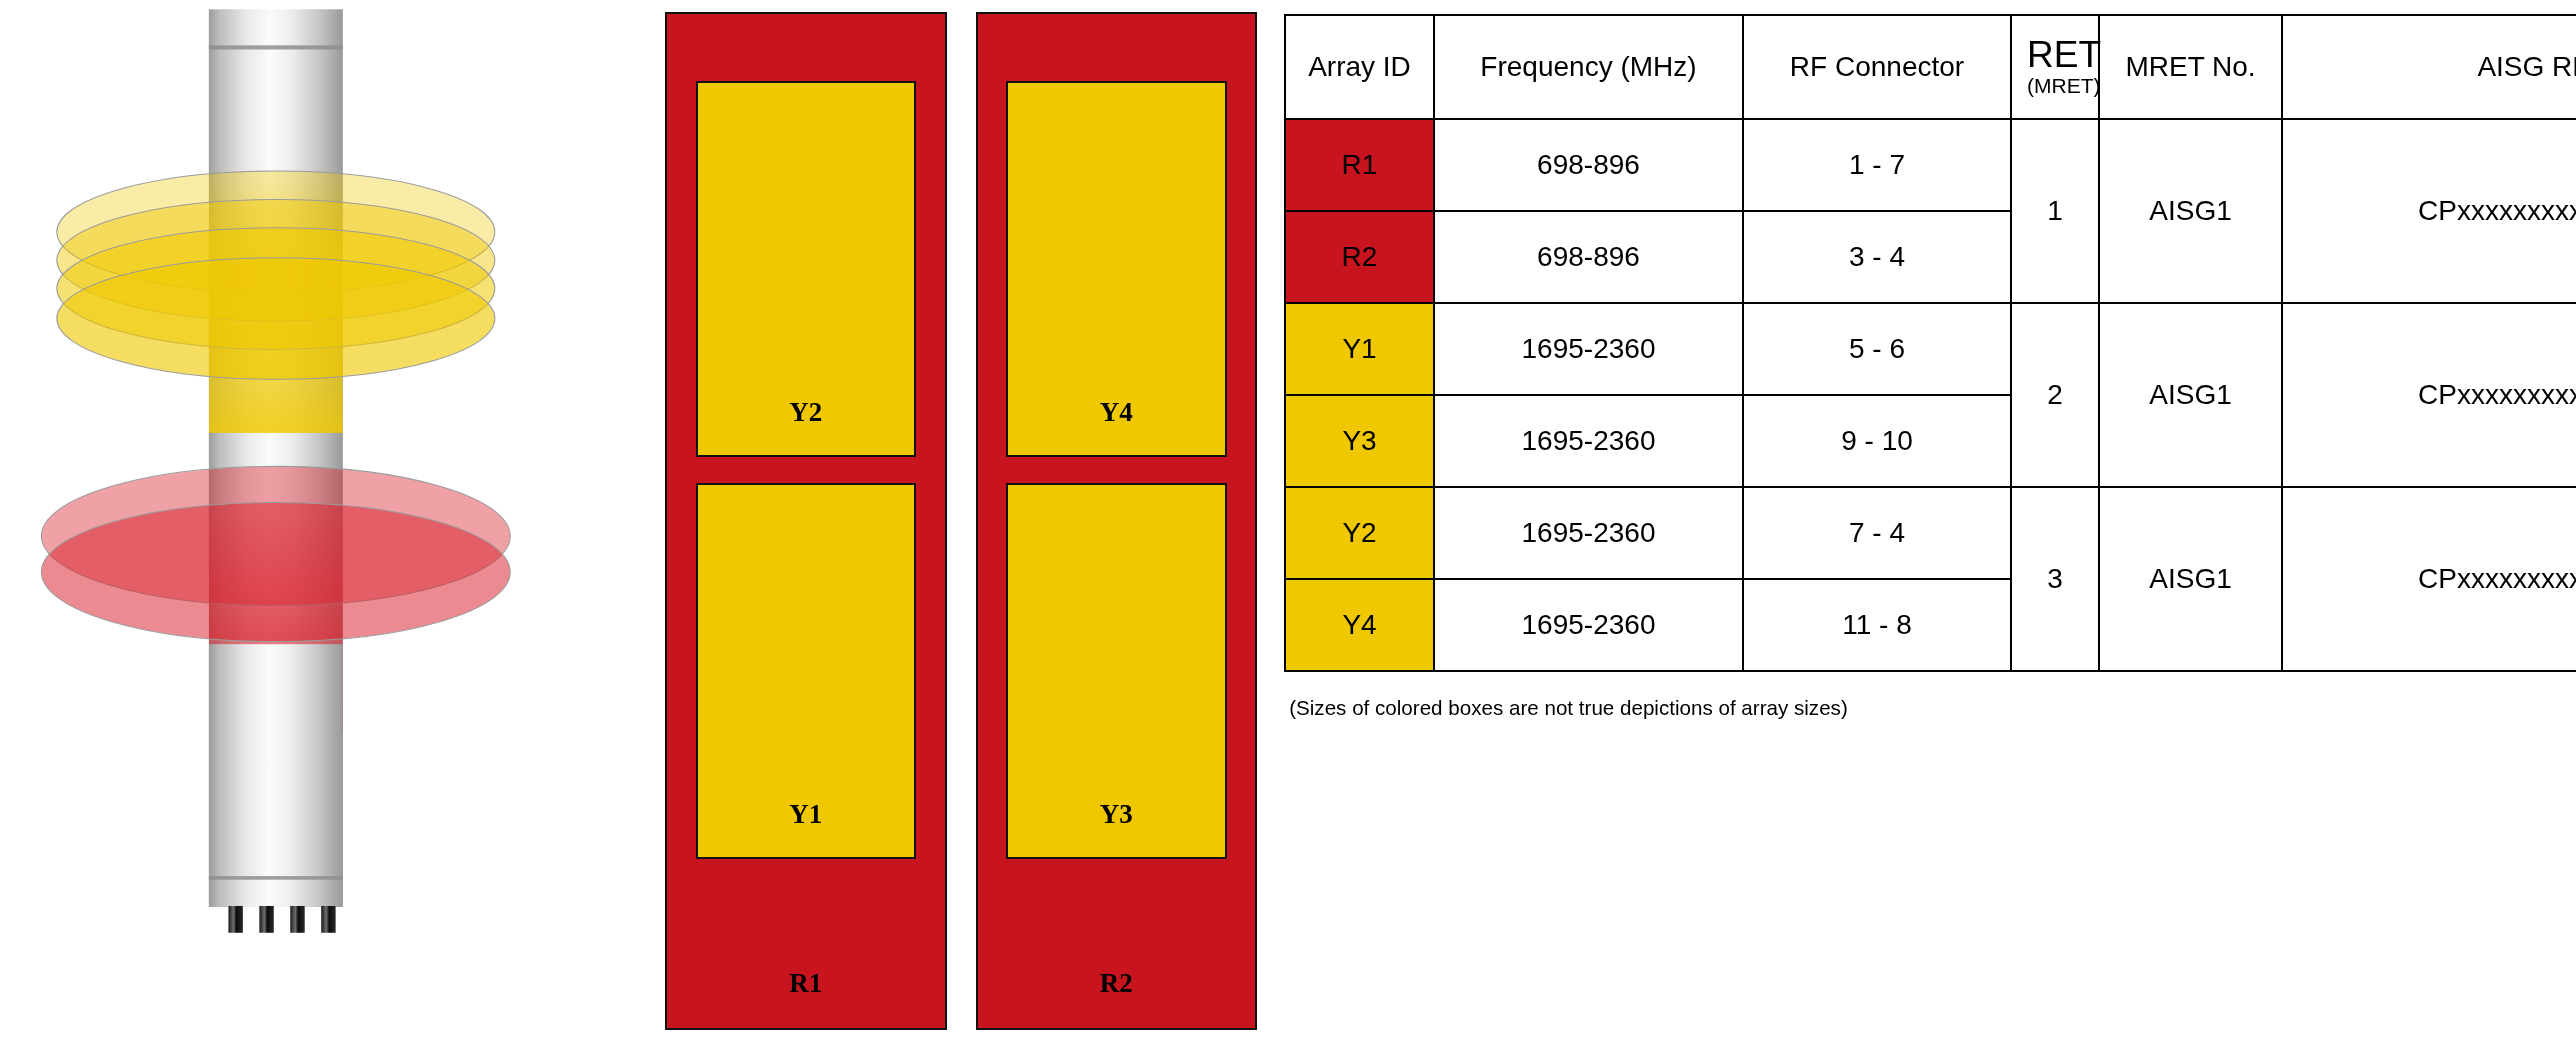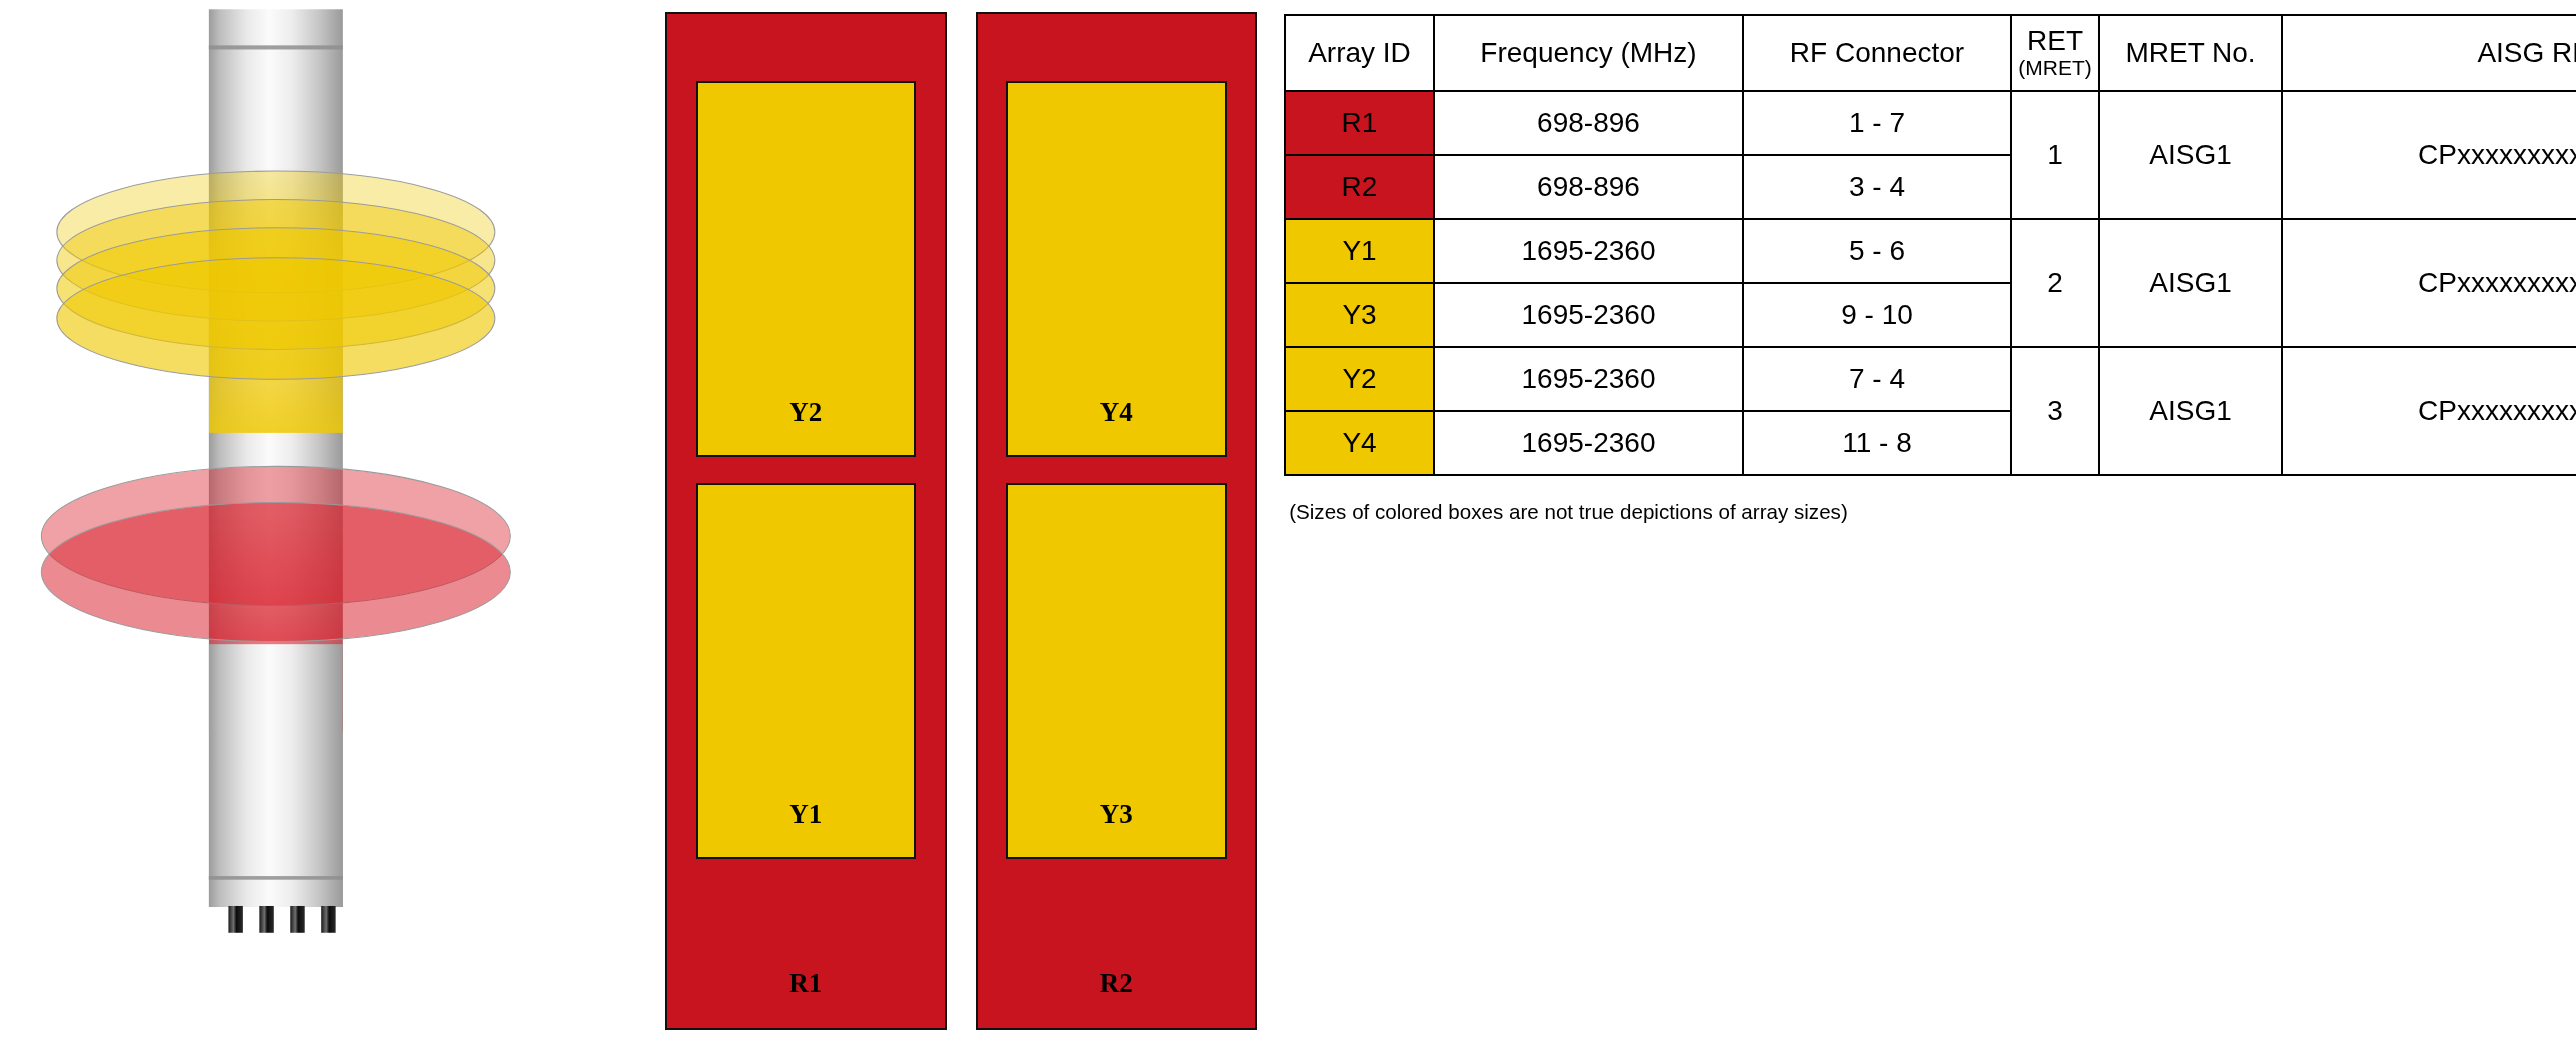--- a/index.html
+++ b/index.html
@@ -27,30 +27,30 @@
                font-size:27px;color:#000;position:absolute;left:0;right:0;
                bottom:31px;text-align:center;line-height:1;}
 
   
   #table-region{position:absolute;left:1284px;top:14.4px;width:1577px;}
   table#spec-table{border-collapse:collapse;width:1573px;table-layout:fixed;
                    background:#fff;}
   table#spec-table th, table#spec-table td{
       border:2.1px solid #000;text-align:center;vertical-align:middle;
       font-family:"Liberation Sans", sans-serif;font-size:28px;color:#000;
-      padding:1px;line-height:1.15;}
+      padding:15px;line-height:1.15;}
   table#spec-table th{font-weight:normal;height:72px;}
   table#spec-table td{height:60px;}
   .col-array{width:149px;}
   .col-freq{width:309px;}
   .col-rf{width:268px;}
   .col-ret{width:88px;}
   .col-aisg{width:183px;}
   .col-uid{width:577px;}
-  .ret-head-main{display:block;font-size:28px;line-height:1.0;}
+  .ret-head-main{display:block;font-size:37px;line-height:1.0;}
   .ret-head-sub{display:block;font-size:21px;line-height:1.2;}
   .cell-red{background:#C8141F;}
   .cell-yellow{background:#EFC800;}
   #table-caption{margin-top:24px;font-size:20.6px;color:#000;
                  font-family:"Liberation Sans", sans-serif;padding-left:5.2px;}
 </style>
 </head>
 <body>
 
 <div id="antenna-figure">

